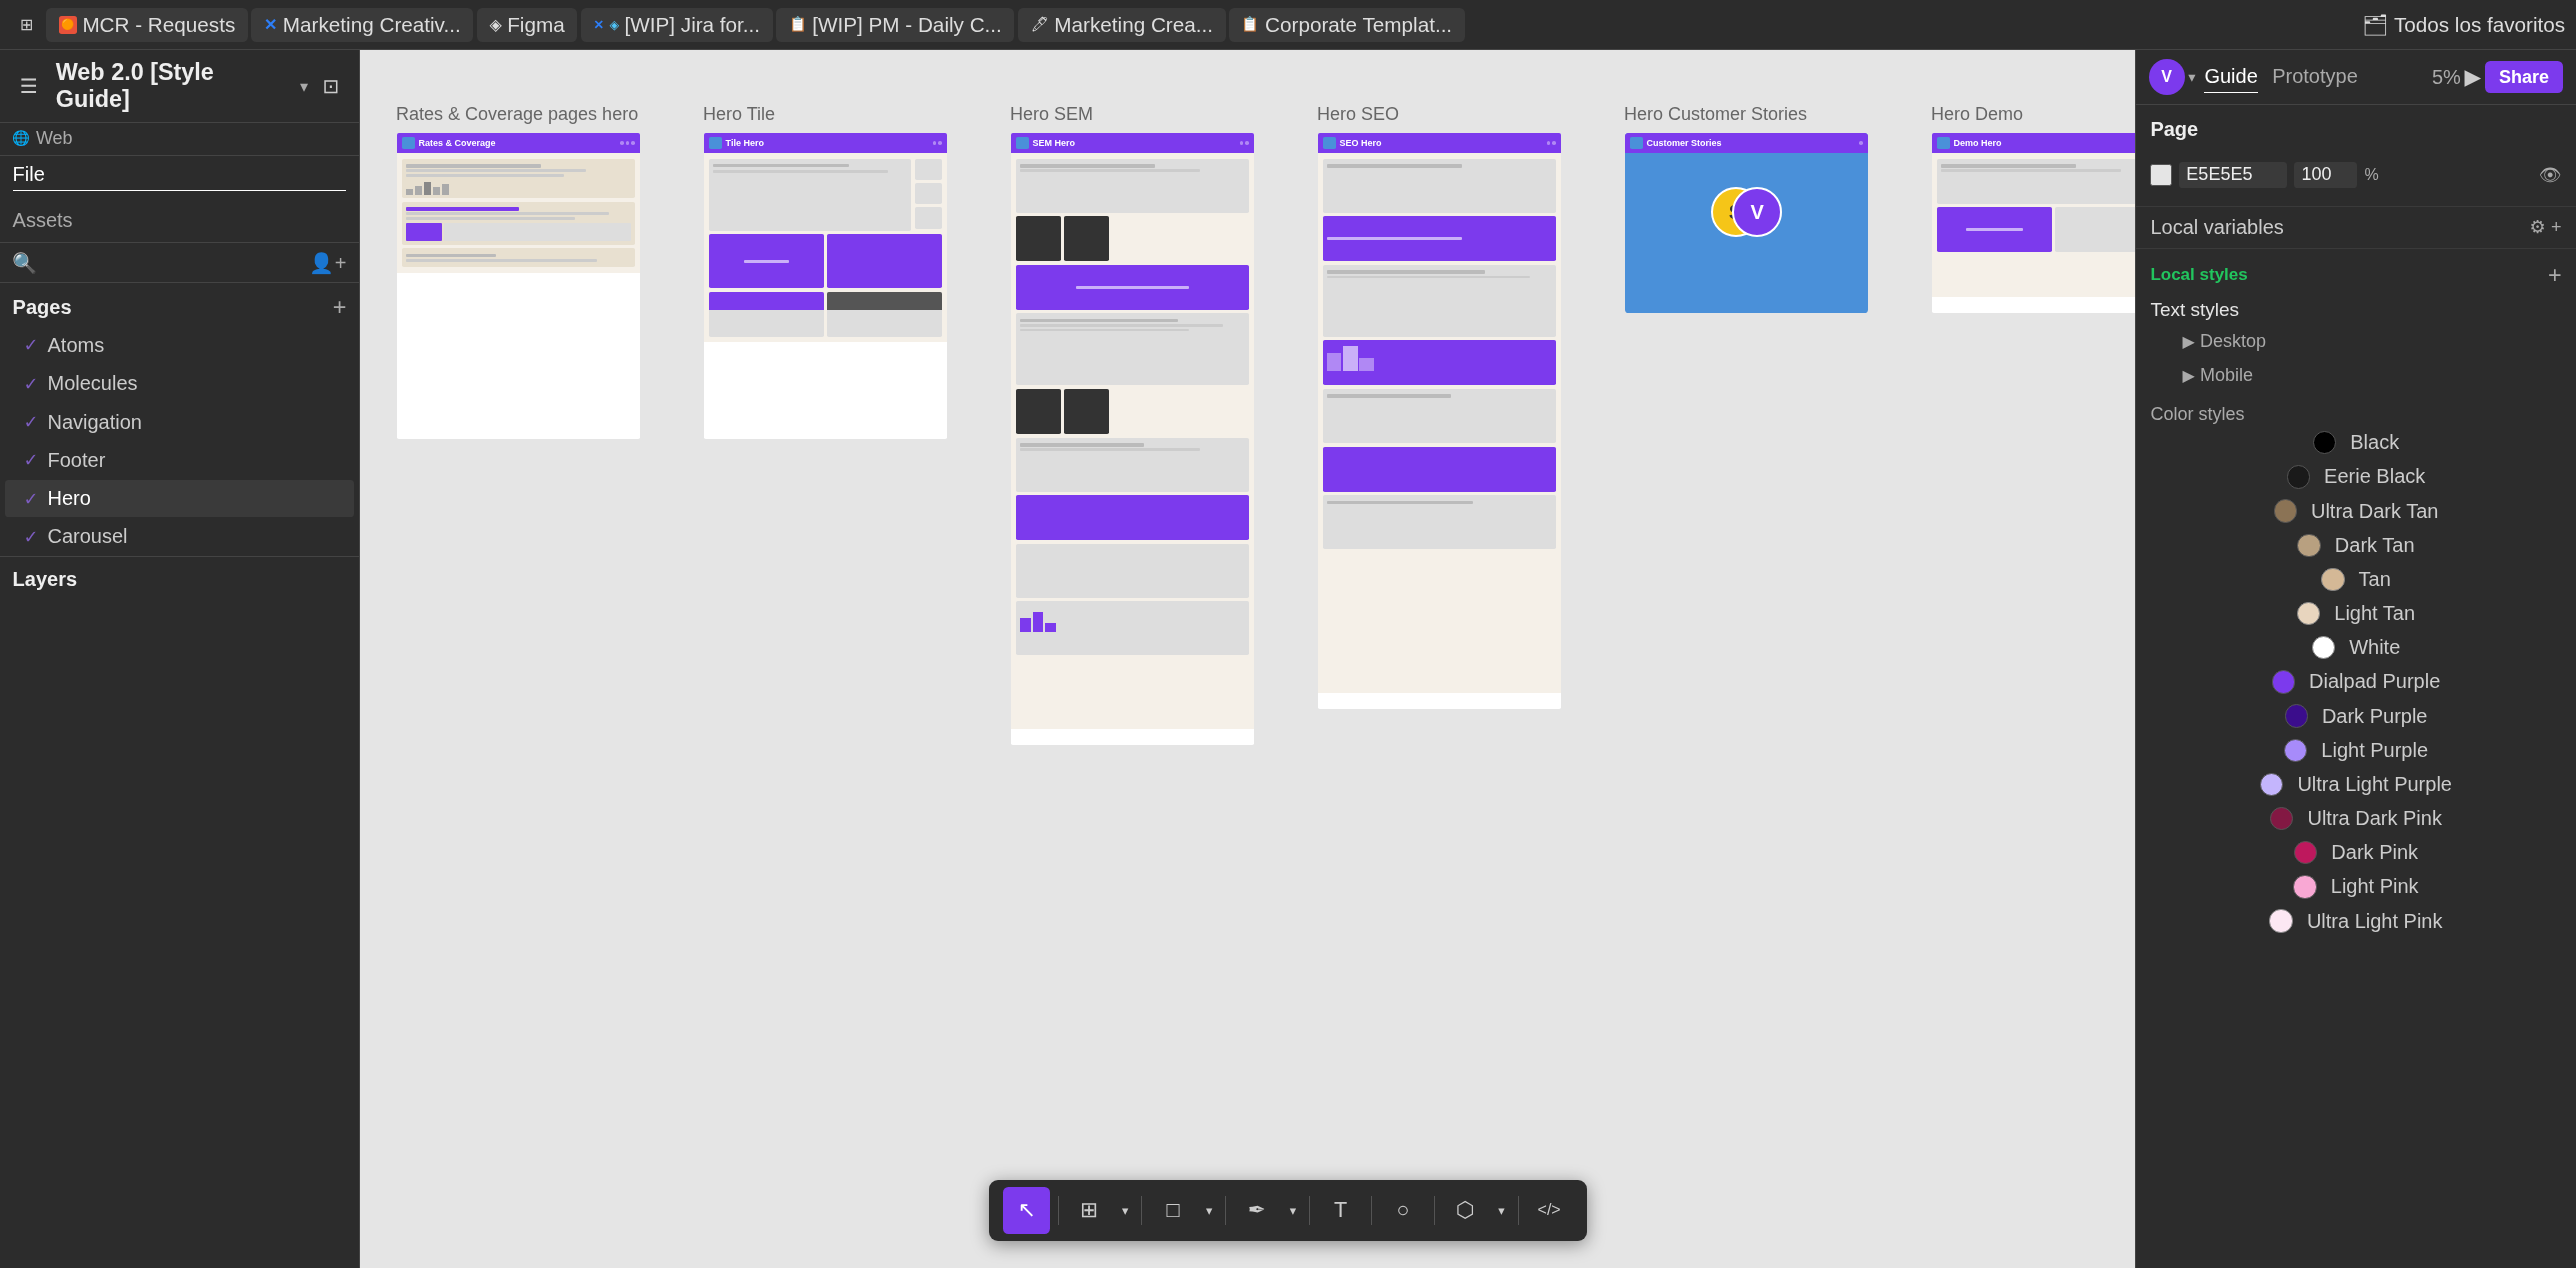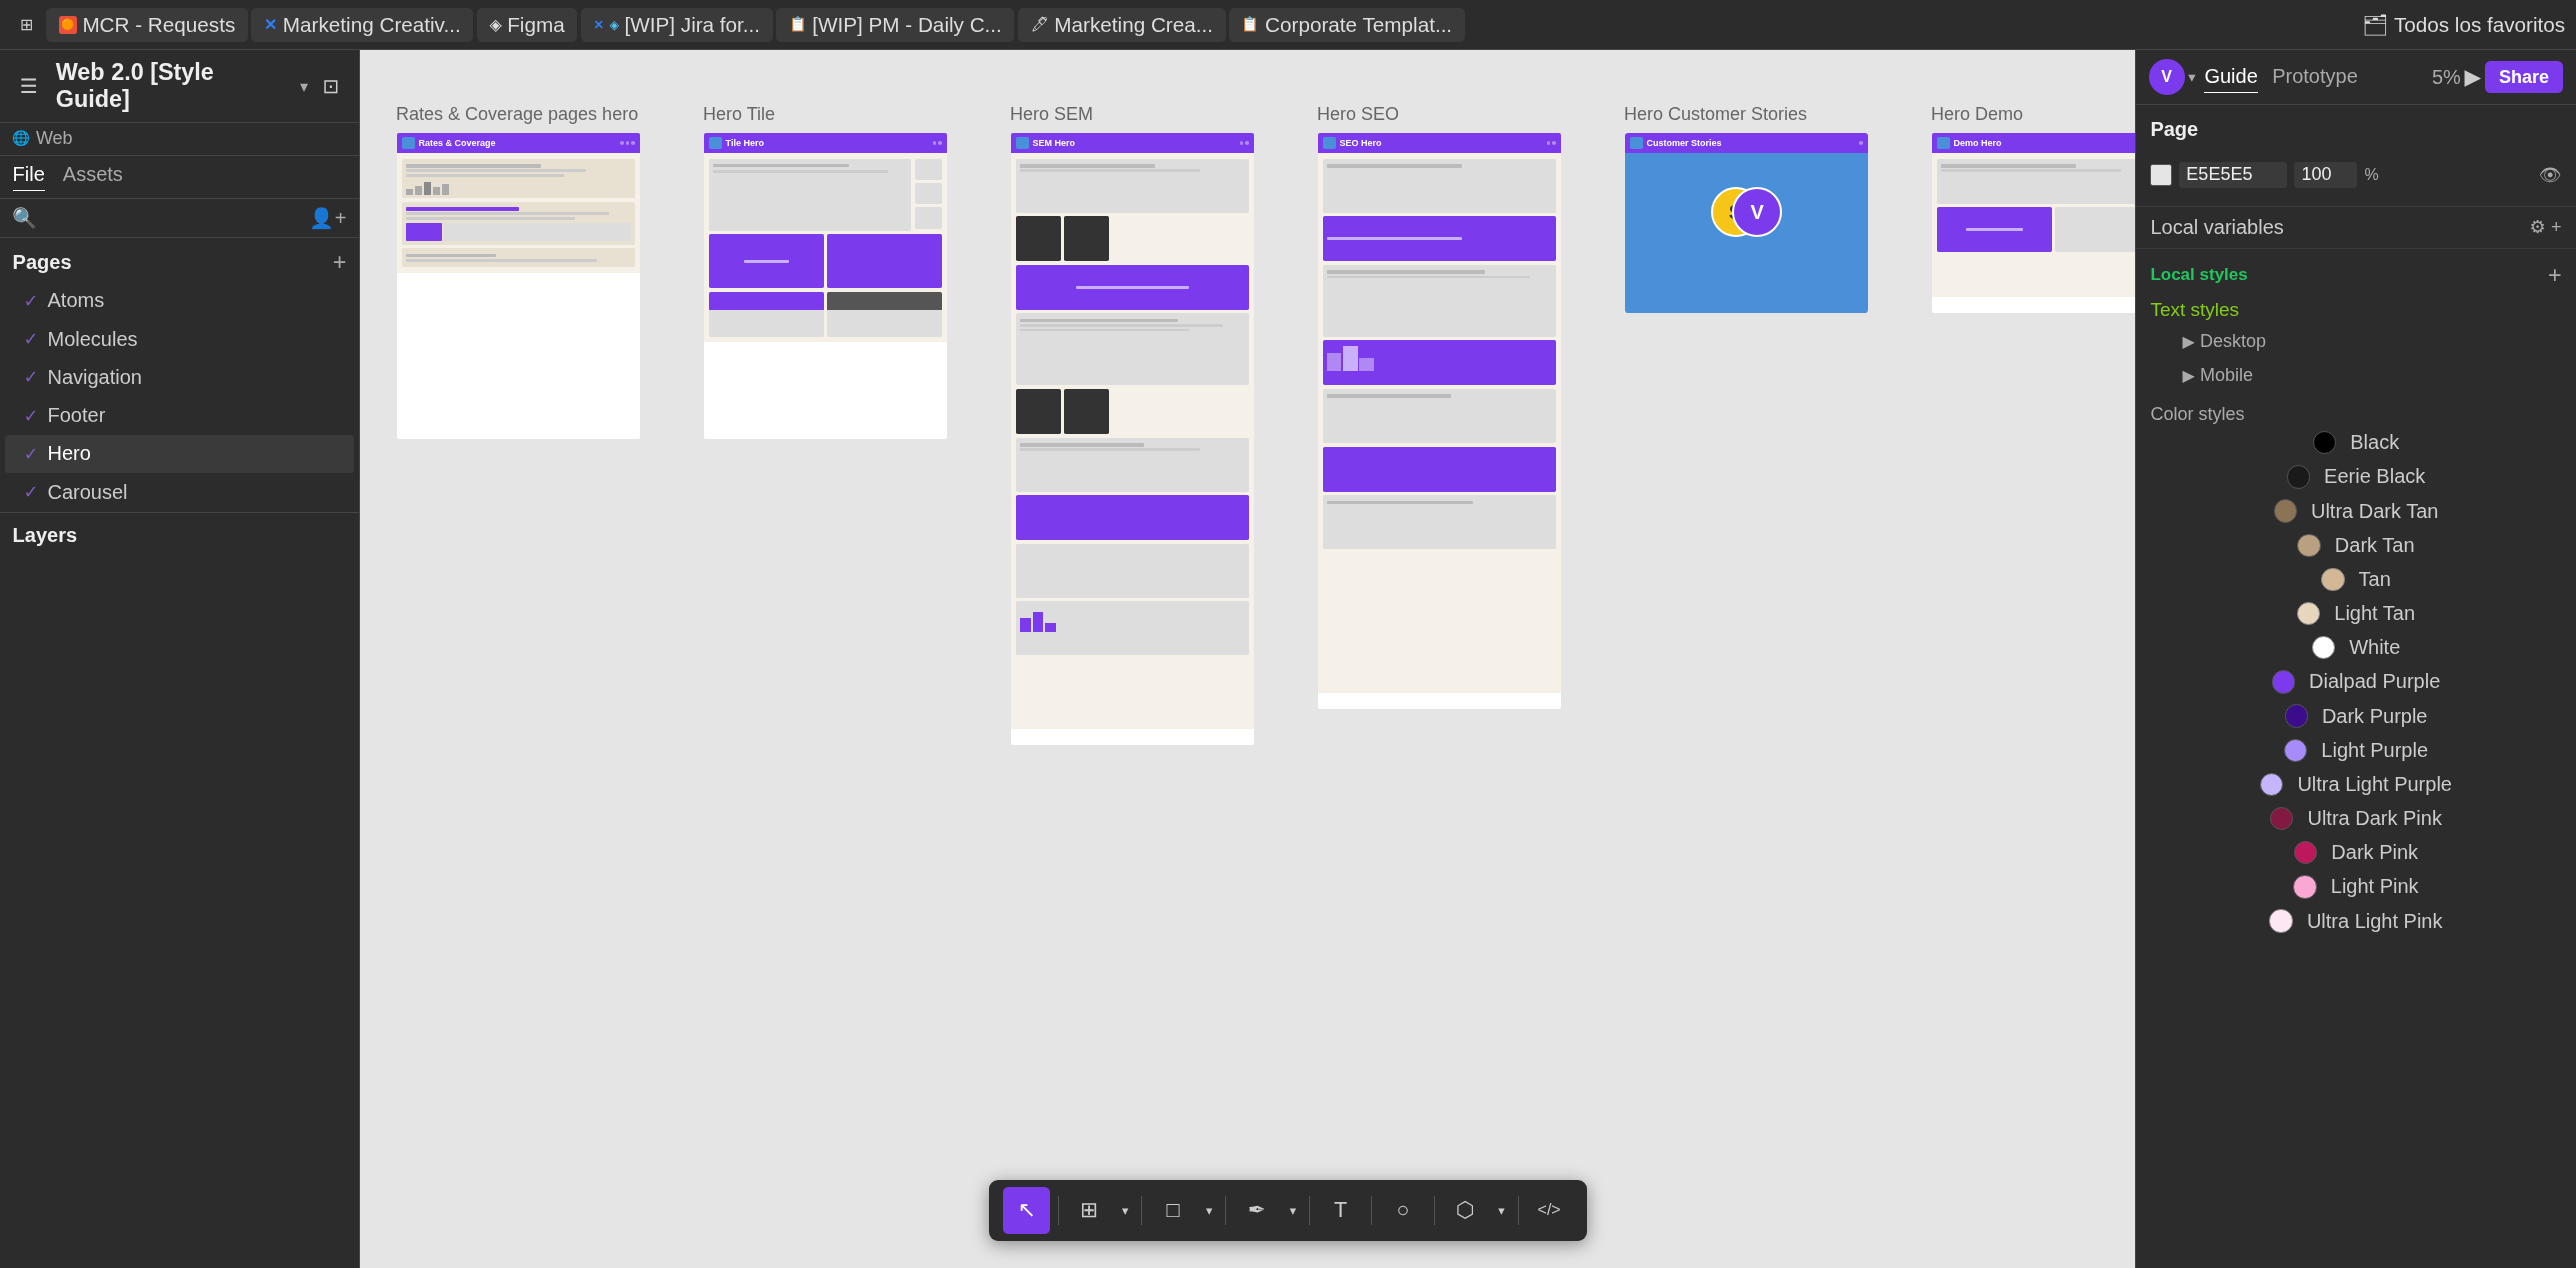--- a/index.html
+++ b/index.html
@@ -24,21 +24,21 @@
     
     .left-panel {
       width: 360px; min-width: 360px; background: #2c2c2c; border-right: 0.9px solid #444;
       display: flex; flex-direction: column; height: 100%;
     }
     .left-toolbar {
       display: flex; align-items: center; padding: 9px 12.6px; gap: 7.2px; border-bottom: 0.9px solid #444;
     }
     .tool-btn { background: none; border: none; color: #ccc; cursor: pointer; font-size: 20px; padding: 3.6px 7.2px; border-radius: 3.6px; }
     .file-title { color: #eee; font-size: 23.4px; font-weight: 600; padding: 0 12.6px 0 3.6px; }
-    .file-tabs { display: flex; gap: 18px; padding: 7.2px 12.6px; border-bottom: 0.9px solid #444; }
+    .file-tabs { display: flex; gap: 18px; padding: 7.2px 12.6px; border-bottom: 0.9px solid #444; flex-direction: column; }
     .file-tab { color: #aaa; font-size: 20px; cursor: pointer; padding-bottom: 3.6px; }
     .file-tab.active { color: #fff; border-bottom: 1.8px solid #fff; }
     .search-row { display: flex; align-items: center; padding: 7.2px 12.6px; gap: 7.2px; border-bottom: 0.9px solid #444; }
     .search-icon-btn { background: none; border: none; color: #aaa; font-size: 20px; cursor: pointer; }
 
     
     .section-header {
       display: flex; align-items: center; justify-content: space-between;
       padding: 10.8px 12.6px 5.4px; color: #eee; font-size: 20px; font-weight: 600;
     }
@@ -526,21 +526,21 @@
       </div>
     </div>
 
     <div class="local-styles-header">
       <span class="local-styles-title">Local styles</span>
       <button class="styles-add-btn">+</button>
     </div>
 
     <div class="style-category">
       <div style="display:flex;align-items:center;justify-content:space-between;margin-bottom:3.6px;">
-        <span style="color:#84cc16;font-size:19px;">Text styles</span>
+        <span style="color:#e5e5e5;font-size:19px;">Text styles</span>
       </div>
       <div class="style-subcat">
         <div class="style-subcat-item">
           <span class="chevron">▶</span>
           <span class="style-subcat-label">Desktop</span>
         </div>
       </div>
       <div class="style-subcat">
         <div class="style-subcat-item">
           <span class="chevron">▶</span>

